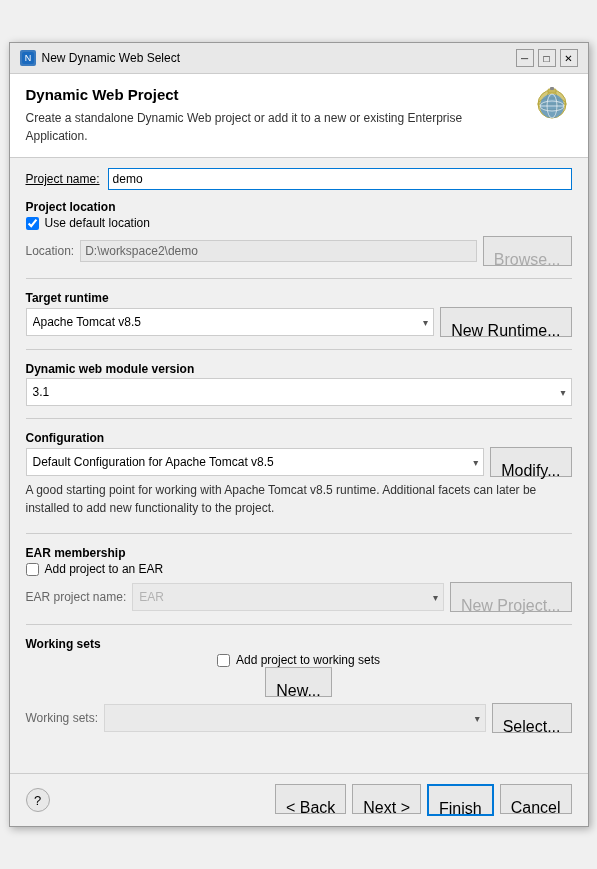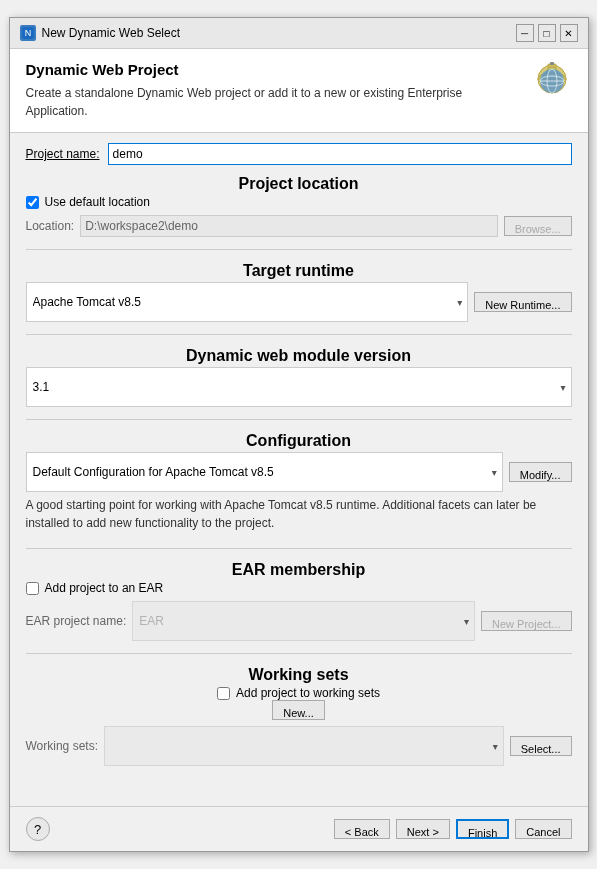--- a/index.html
+++ b/index.html
@@ -106,24 +106,23 @@
     }
     .form-input {
       flex: 1;
       height: 22px;
       border: 1px solid #0078d7;
       padding: 2px 4px;
       font-size: 12px;
       outline: none;
     }
     .section-title {
-      font-size: 16px;
+      font-size: 12px;
       font-weight: bold;
       margin-bottom: 2px;
-      text-align: center;
     }
     .checkbox-row {
       display: flex;
       align-items: center;
       gap: 6px;
       font-size: 12px;
     }
     .checkbox-row input[type="checkbox"] {
       width: 13px;
       height: 13px;
@@ -142,24 +141,24 @@
       flex: 1;
       height: 22px;
       border: 1px solid #ccc;
       background: #e8e8e8;
       padding: 2px 4px;
       font-size: 12px;
       color: #666;
     }
     .btn {
       height: 20px;
-      padding: 6px 10px;
+      padding: 14px 10px;
       border: 1px solid #aaa;
       background: #e8e8e8;
-      font-size: 11px;
+      font-size: 16px;
       cursor: pointer;
       white-space: nowrap;
     }
     .btn-primary {
       border: 2px solid #0078d7;
       background: #e8e8e8;
     }
     .section-block {
       border: none;
     }
@@ -169,21 +168,21 @@
       gap: 6px;
     }
     .dropdown-wrapper {
       flex: 1;
       position: relative;
       display: flex;
       align-items: center;
     }
     .dropdown-wrapper select {
       width: 100%;
-      height: 40px;
+      height: 28px;
       border: 1px solid #ccc;
       background: white;
       padding: 2px 6px;
       font-size: 12px;
       appearance: none;
       -webkit-appearance: none;
       cursor: pointer;
     }
     .dropdown-arrow {
       position: absolute;

